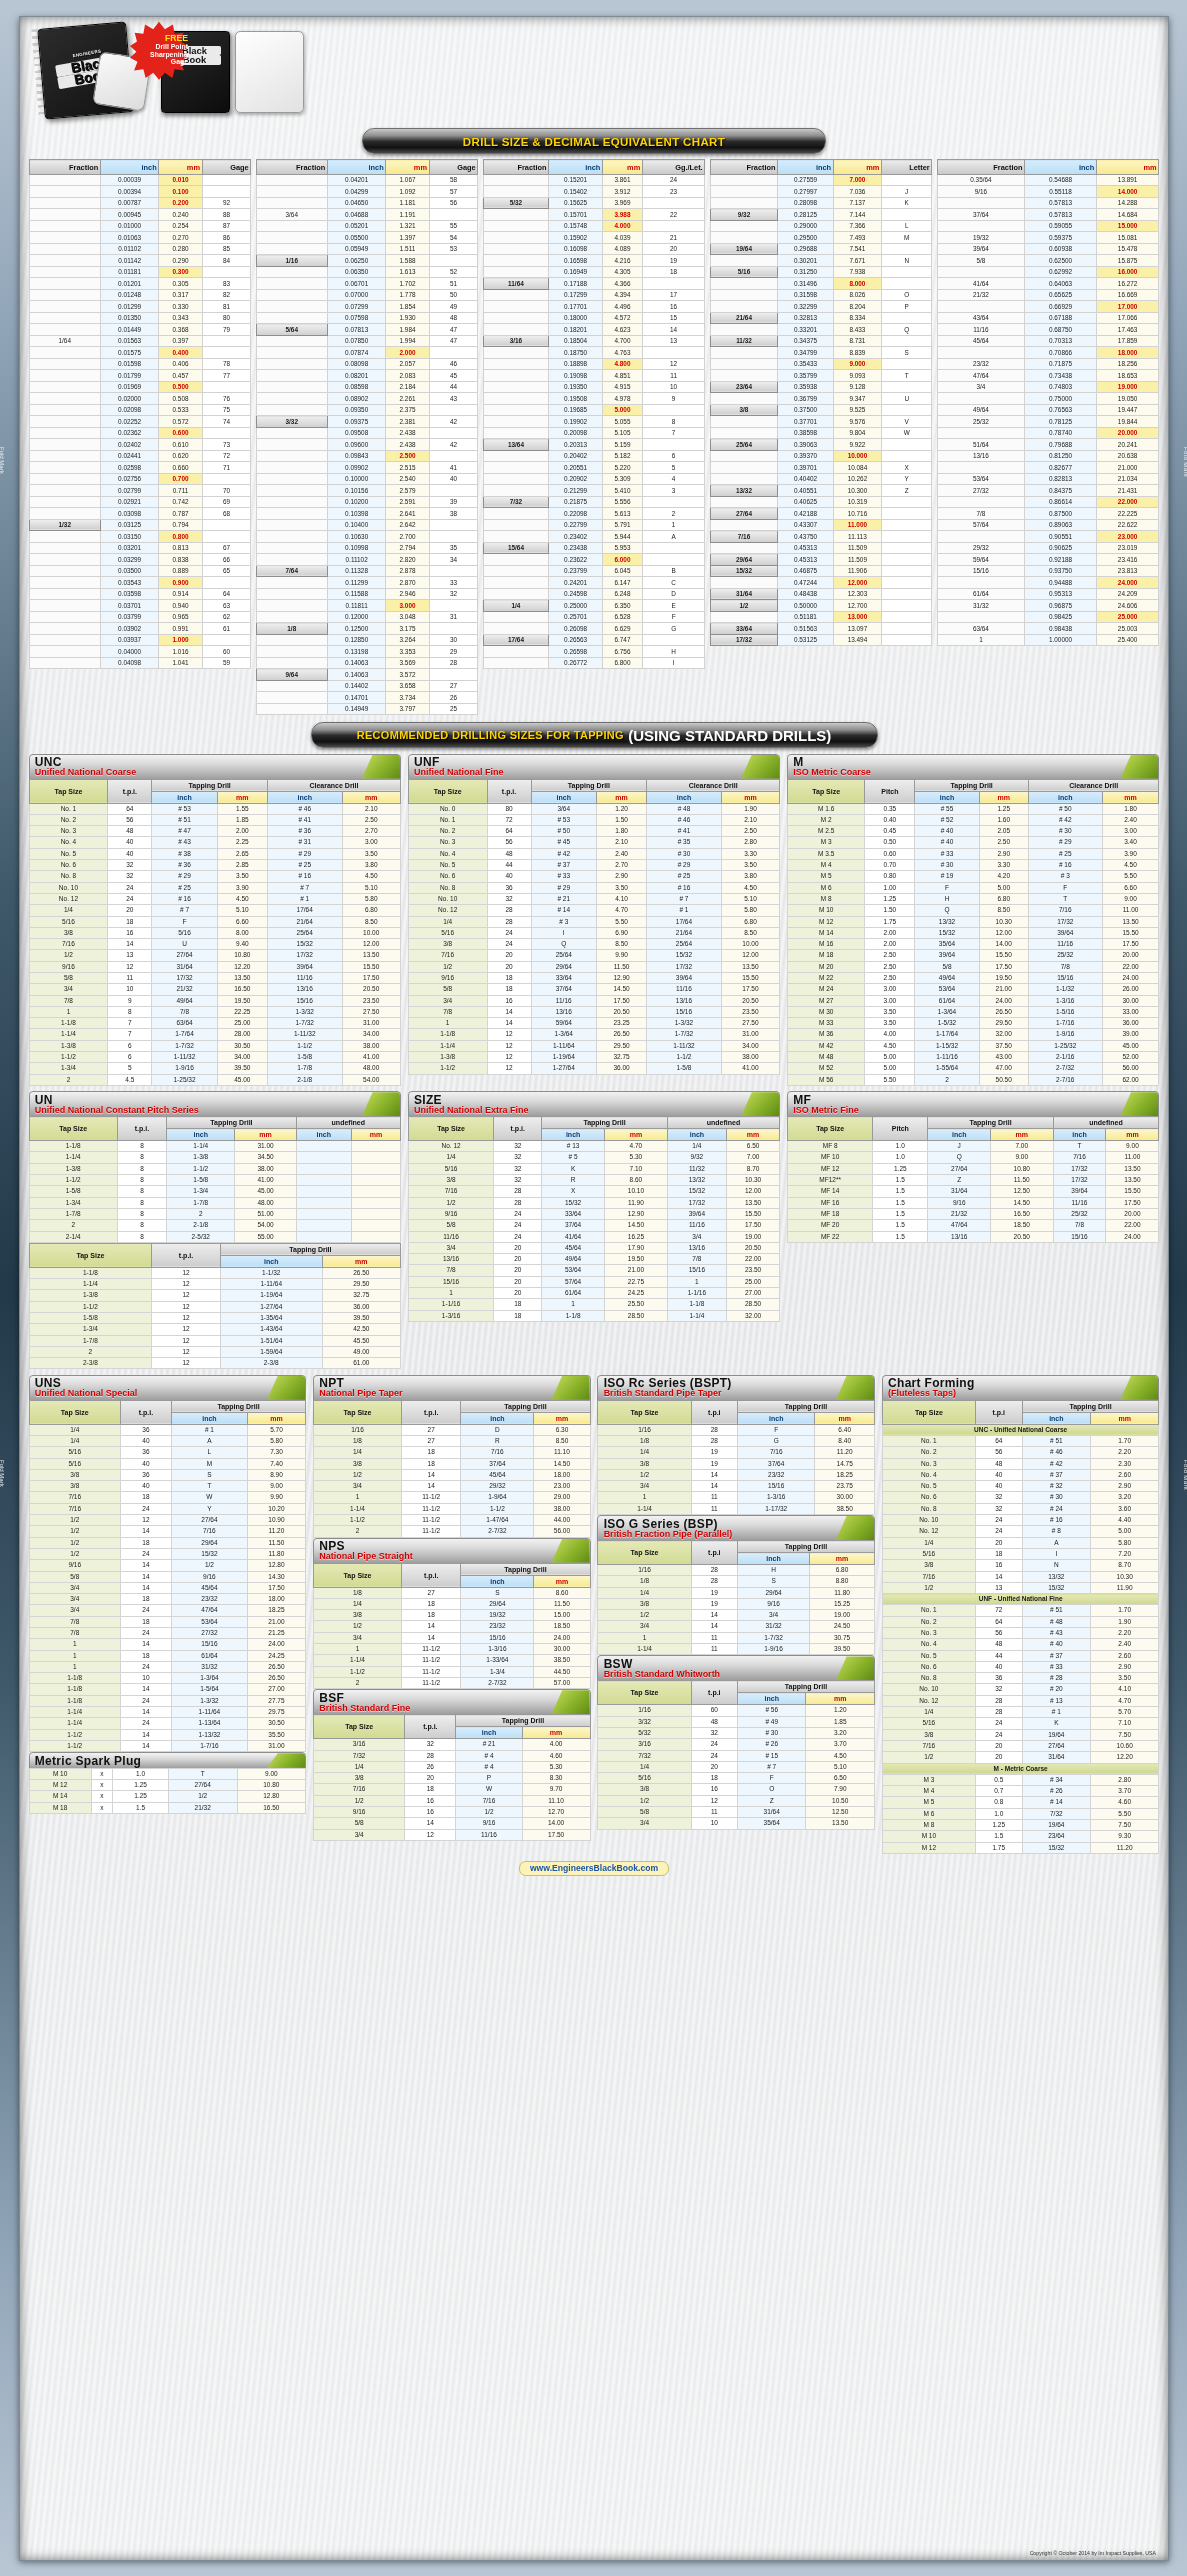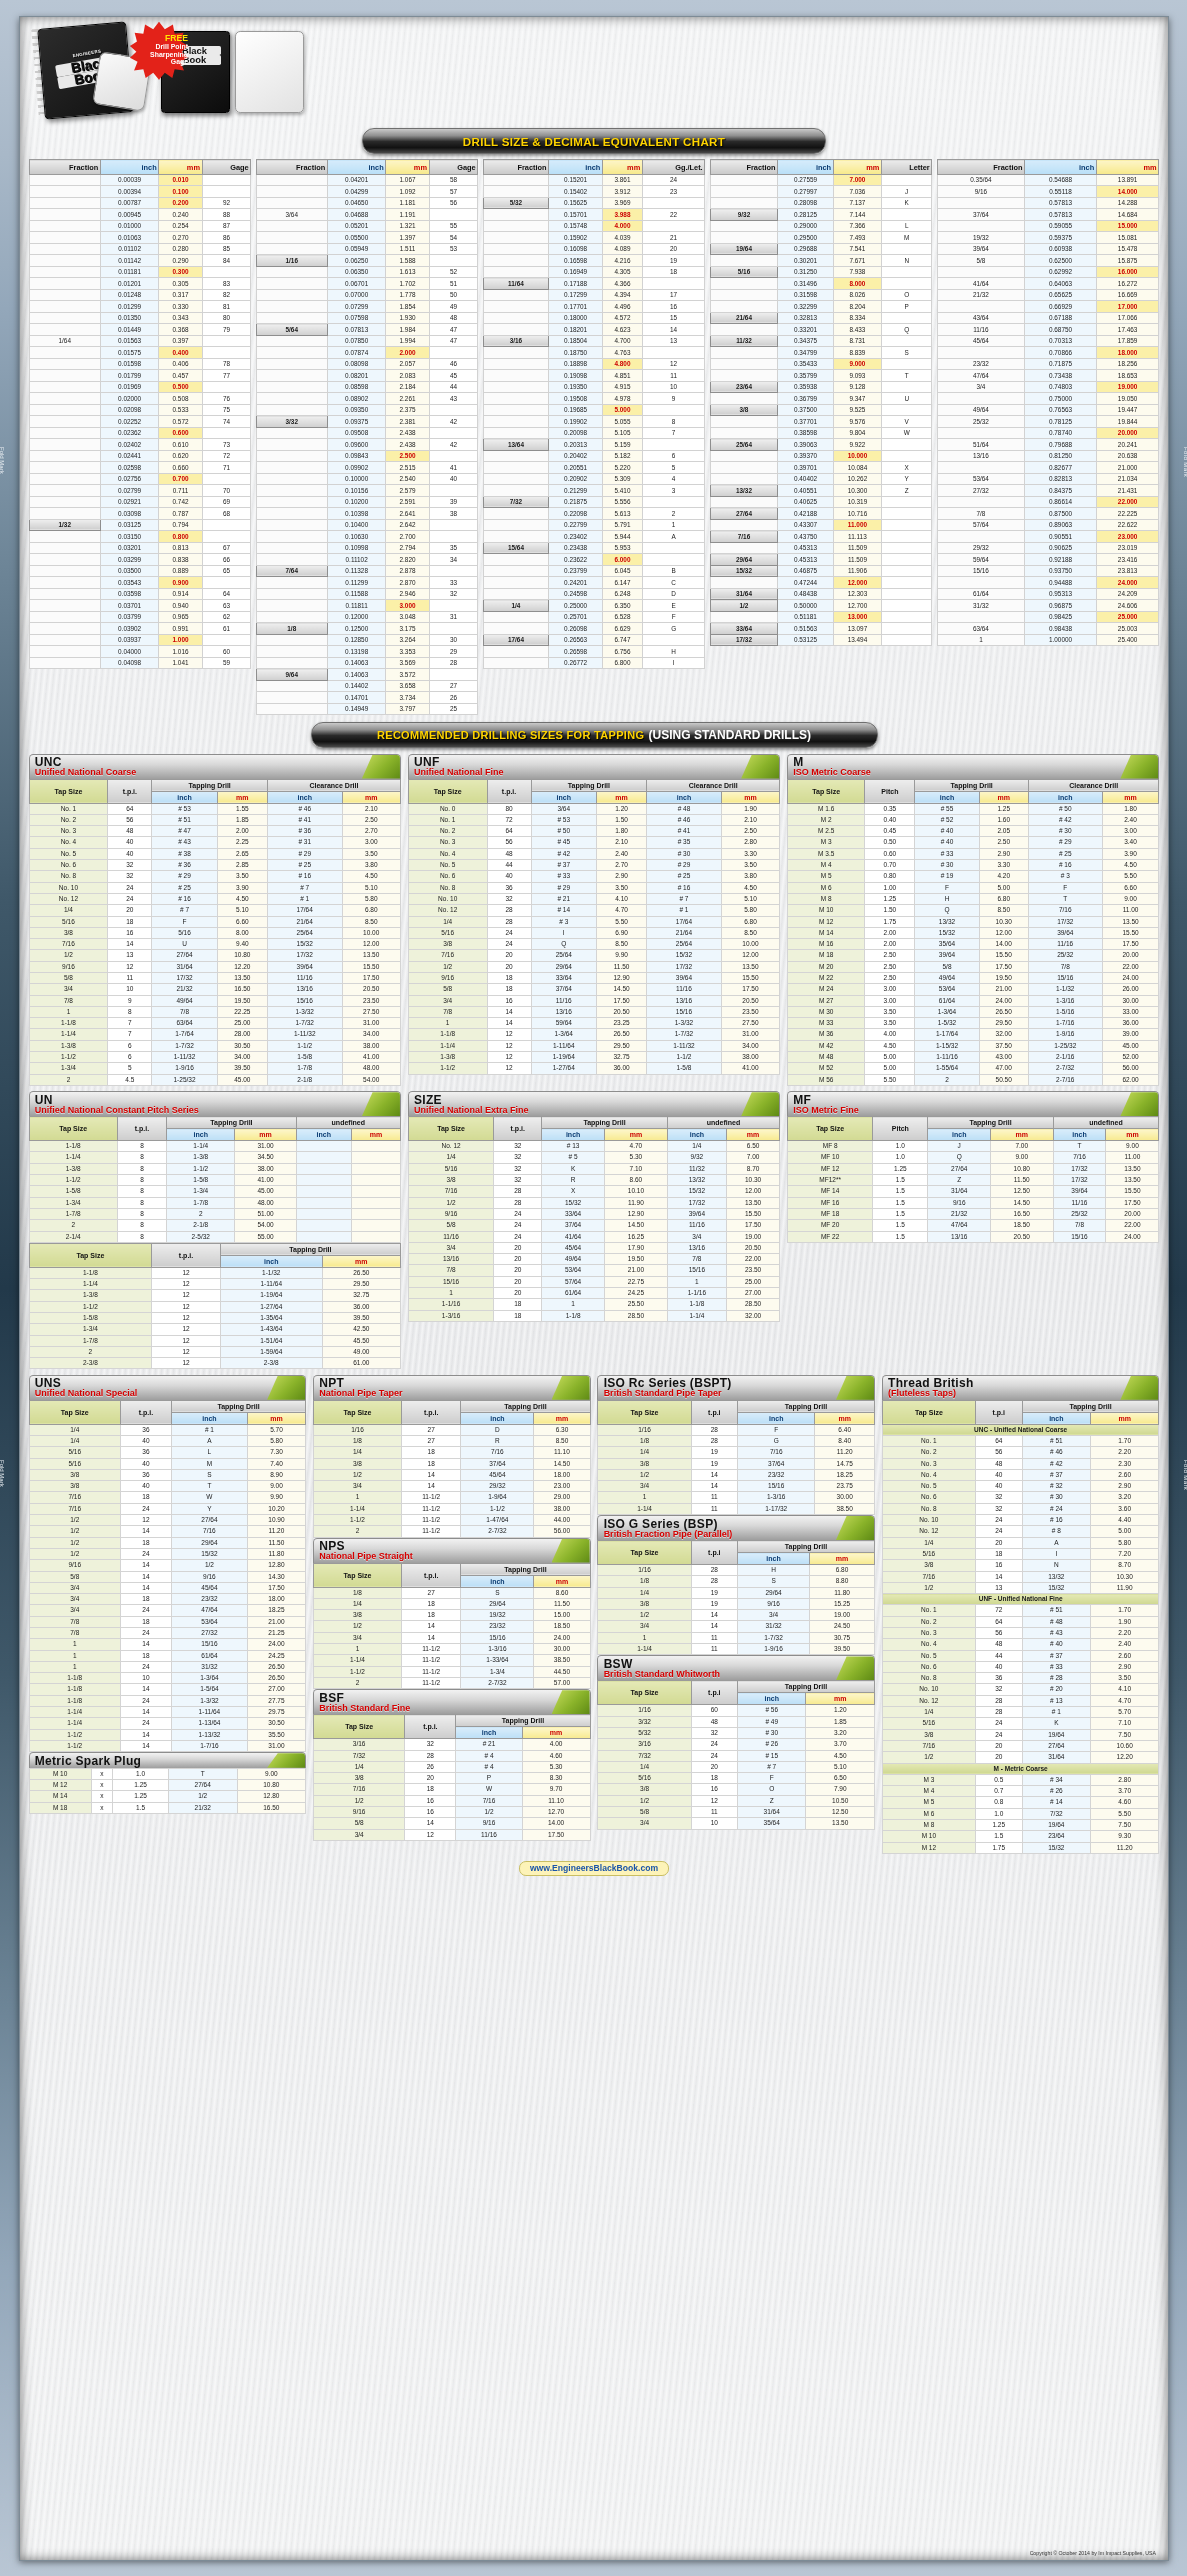--- a/index.html
+++ b/index.html
@@ -77,21 +77,21 @@
   .banner {
     margin:1.7px auto 5.2px; width:464px; height:26px;
     background:linear-gradient(180deg,#c9c9c9 0%,#8f8f8f 28%,#2a2a2a 52%,#111 78%,#4a4a4a 100%);
     border:1.7px solid #6f6f6f; border-radius:12px;
     display:flex; align-items:center; justify-content:center;
     box-shadow:0 1.7px 3.4px rgba(0,0,0,.45);
   }
   .banner b { color:#ffd400; font-size:11.6px; font-weight:bold; letter-spacing:0.3px; text-shadow:0.9px 0.9px 0.9px #000;}
   .banner-wide { width:567px; height:26px; }
   .banner-wide b { font-size:11px; }
-  .banner-wide .sub { color:#fff; font-size:12px; font-weight:bold; margin-left:4.3px;text-align:center;}
+  .banner-wide .sub { color:#fff; font-size:15px; font-weight:bold; margin-left:4.3px;text-align:center;}
   
   .drill-wrap { display:flex; gap:4.3px; padding:0 8.6px; }
   .dcol { flex:1 1 0; }
   table.dt { border-collapse:collapse; width:100%; font-size:6.4px; }
   table.dt th {
     background:linear-gradient(180deg,#ececec,#c9c9c9);
     border:0.9px solid #9a9a9a; font-size:7.4px; font-weight:bold; color:#111;
     height:14.6px; padding:0 1.7px; text-align:right;
   }
   table.dt th.inch { background:linear-gradient(180deg,#d6ecfb,#b9dff7); color:#0b3c72; }
@@ -3290,21 +3290,21 @@
                 <td>10</td>
                 <td class="in">35/64</td>
                 <td class="mm">13.50</td>
               </tr>
             </tbody>
           </table>
         </div>
         <div class="tap-card">
           <div class="tap-head">
             <div class="flag"></div>
-            <div class="code">Thread British</div>
+            <div class="code">Chart Forming</div>
             <div class="name">(Fluteless Taps)</div>
           </div>
           <table class="tt">
             <thead>
               <tr>
                 <th class="ts" rowspan="2">Tap Size</th>
                 <th rowspan="2">t.p.i</th>
                 <th colspan="2">Tapping Drill</th>
               </tr>
               <tr>

